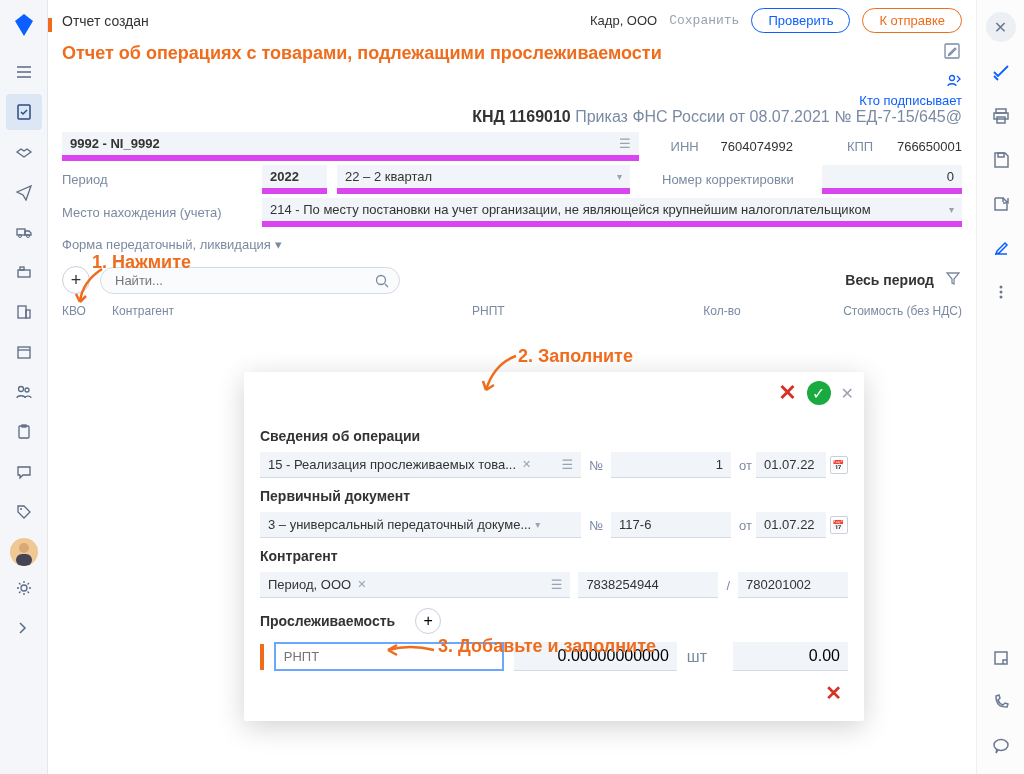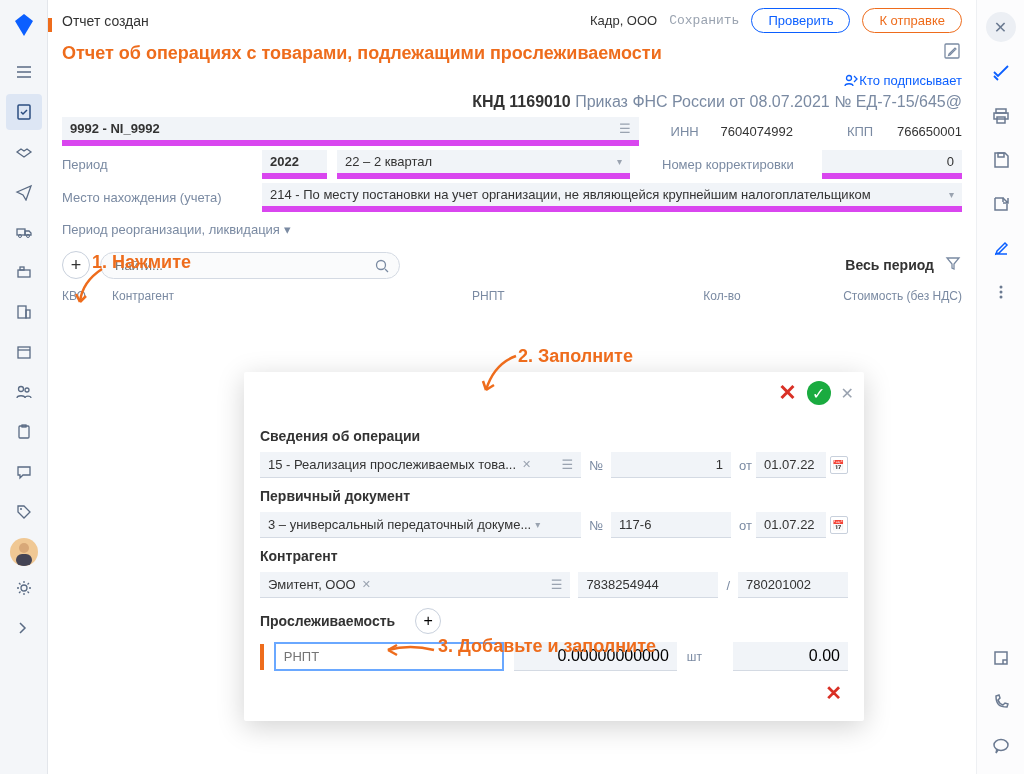--- a/index.html
+++ b/index.html
@@ -18,21 +18,21 @@
 .topbar .spacer { flex: 1; }
 .topbar .org { color: #333; font-size: 13px; }
 .topbar .save-link { color: #9aa3b0; font-size: 13px; cursor: pointer; font-family: Liberation Mono, monospace; }
 .topbar .btn { border: 1.5px solid #0b5fff; background: #fff; color: #0b5fff; border-radius: 16px; padding: 4px 16px; font-size: 13px; cursor: pointer; }
 .topbar .btn.orange { border-color: #ee6c1c; color: #ee6c1c; }
 
 .title-row { padding: 4px 14px 6px 14px; display: flex; align-items: center; }
 .title-row h1 { color: #ee6c1c; font-size: 18px; font-weight: 700; flex: 1; }
 .title-row .edit-icon { color: #7a8aa2; cursor: pointer; }
 
-.sublinks { display: flex; justify-content: flex-end; padding: 2px 14px 0 14px; align-items: flex-start; }
+.sublinks { display: flex; justify-content: flex-end; padding: 2px 14px 0 14px; align-items: flex-end; flex-direction: column; }
 .sublinks a { color: #0b5fff; font-size: 13px; text-decoration: none; }
 .sublinks .signer-icon { color: #0b5fff; }
 
 .reg-info { text-align: right; padding: 0 14px 4px 0; font-size: 16px; color: #7a8aa2; }
 .reg-info b { color: #333; }
 
 .form-row { display: flex; gap: 10px; padding: 2px 14px; align-items: center; font-size: 13px; }
 .form-row .label { color: #7a8aa2; width: 190px; flex-shrink: 0; }
 .form-row .field { background: #f1f4f8; border-bottom: 6px solid #d946ef; padding: 4px 8px; color: #333; display: flex; align-items: center; }
 .form-row .field.grow { flex: 1; }
@@ -88,21 +88,21 @@
 .popup-row .menu-in { color: #9aa3b0; margin-left: auto; }
 .popup-row .slash { color: #7a8aa2; }
 .trace-head { display: flex; align-items: center; gap: 20px; margin: 10px 0 8px 0; }
 .trace-head .t-title { font-size: 14px; font-weight: 700; color: #333; }
 .trace-head .t-add { width: 26px; height: 26px; border-radius: 50%; border: 1px solid #c8d0dc; background: #fff; display: flex; align-items: center; justify-content: center; cursor: pointer; font-size: 16px; }
 .trace-row { display: flex; gap: 10px; align-items: center; }
 .trace-row .marker { width: 4px; height: 26px; background: #ee6c1c; }
 .trace-row .rnpt-input { flex: 0 0 230px; border: 2px solid #6aa8ff; padding: 5px 8px; font-size: 13px; }
 .trace-row .rnpt-input input { border: none; width: 100%; outline: none; font-size: 13px; }
 .trace-row .num-field { background: #f1f4f8; border-bottom: 1px solid #d4dae3; padding: 5px 8px; text-align: right; }
-.trace-row .unit { color: #7a8aa2; font-size: 12px; width: 24px; }
+.trace-row .unit { color: #7a8aa2; font-size: 16px; width: 24px; }
 .trace-row .num1 { width: 170px; }
 .trace-row .num2 { width: 120px; margin-left: 13px; }
 .popup-foot-x { text-align: right; padding: 0 6px 0 0; margin-top: 10px; }
 .popup-foot-x span { color: #d93025; font-size: 20px; font-weight: 700; cursor: pointer; }
 </style>
 </head>
 <body>
 
 <div class="left-rail">
   <div class="logo">
@@ -261,21 +261,21 @@
 
   <div class="form-row">
     <span class="label">Место нахождения (учета)</span>
     <div class="field grow">
       <span>214 - По месту постановки на учет организации, не являющейся крупнейшим налогоплательщиком</span>
         <span class="chev">▾</span>
     </div>
   </div>
 
   <div class="reorg">
-    <span>Период реорганизации, ликвидация</span>
+    <span>Форма передаточный, ликвидация</span>
     <span>▾</span>
   </div>
 
   <div class="toolbar">
     <div class="add-btn">+</div>
     <div class="search-wrap">
       <input placeholder="Найти..." style="">
       <span class="s-icon"><svg width="16" height="16" viewBox="0 0 16 16">
             <circle cx="7" cy="7" r="4.5" fill="none" stroke="currentColor" stroke-width="1.3"></circle>
             <path d="M11 11l3 3" stroke="currentColor" stroke-width="1.3"></path>
@@ -362,21 +362,21 @@
           <div class="pf" style="width:70px">
               <span>01.07.22</span>
             </div>
           <span class="d-icon">📅</span>
         </div>
       </div>
 
       <div class="sec-title">Контрагент</div>
       <div class="popup-row">
         <div class="pf grow">
-          <span>Эмитент, ООО</span>
+          <span>Период, ООО</span>
             <span class="x-in">✕</span>
           <span class="menu-in">☰</span>
         </div>
         <div class="pf" style="width:140px">
             <span>7838254944</span>
           </div>
         <span class="slash">/</span>
         <div class="pf" style="width:110px">
             <span>780201002</span>
           </div>

